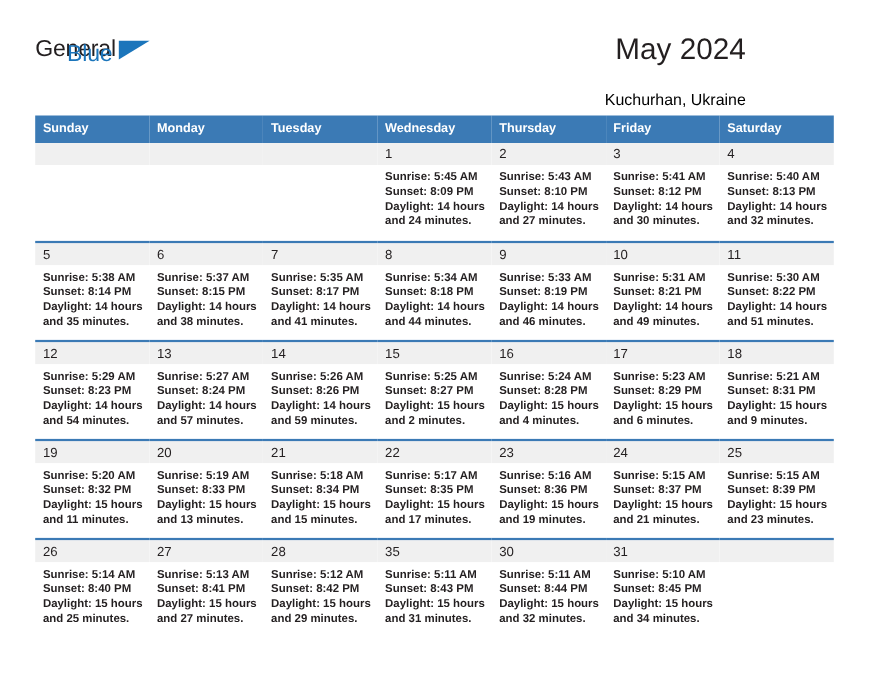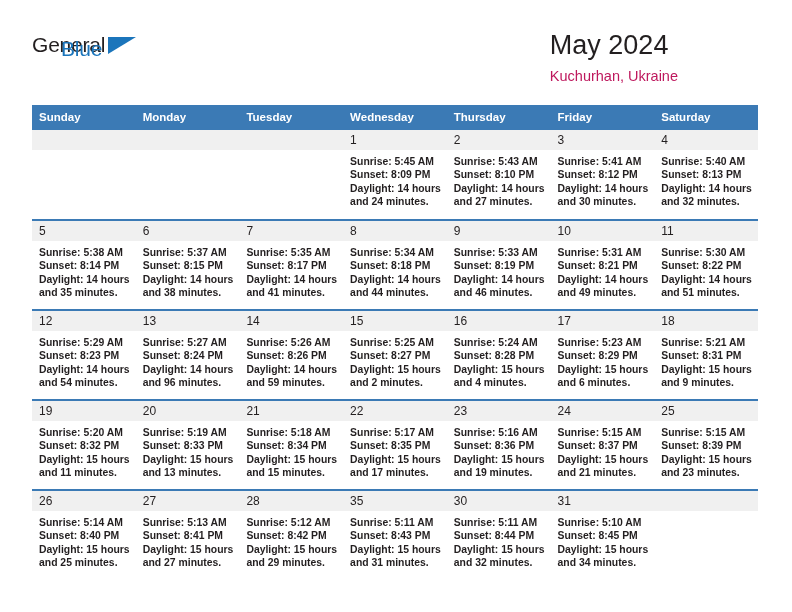--- a/index.html
+++ b/index.html
@@ -56,33 +56,34 @@
     font-size: 21px;
     color: #1b75bb;
     letter-spacing: -0.2px;
     line-height: 22px;
   }
 
   .title-block {
     position: absolute;
     right: 0;
     top: 0;
+    text-align: right;
   }
   .title {
     font-size: 27px;
     color: #231f20;
     font-weight: normal;
     line-height: 34px;
     letter-spacing: 0px;
   }
   .subtitle {
     font-size: 14.5px;
-    color: #be185d;
+    color: #000000;
     line-height: 22px;
-    margin-top: 3px;
+    margin-top: 18px;
   }
 
   
   .calendar {
     position: absolute;
     left: 32px;
     top: 105px;
     width: 726px;
     border-collapse: collapse;
     table-layout: fixed;
@@ -293,21 +294,21 @@
               <div>Daylight: 14 hours</div>
               <div>and 54 minutes.</div>
             </div>
           </td>
           <td>
             <div class="daynum">13</div>
             <div class="details">
               <div>Sunrise: 5:27 AM</div>
               <div>Sunset: 8:24 PM</div>
               <div>Daylight: 14 hours</div>
-              <div>and 96 minutes.</div>
+              <div>and 57 minutes.</div>
             </div>
           </td>
           <td>
             <div class="daynum">14</div>
             <div class="details">
               <div>Sunrise: 5:26 AM</div>
               <div>Sunset: 8:26 PM</div>
               <div>Daylight: 14 hours</div>
               <div>and 59 minutes.</div>
             </div>

